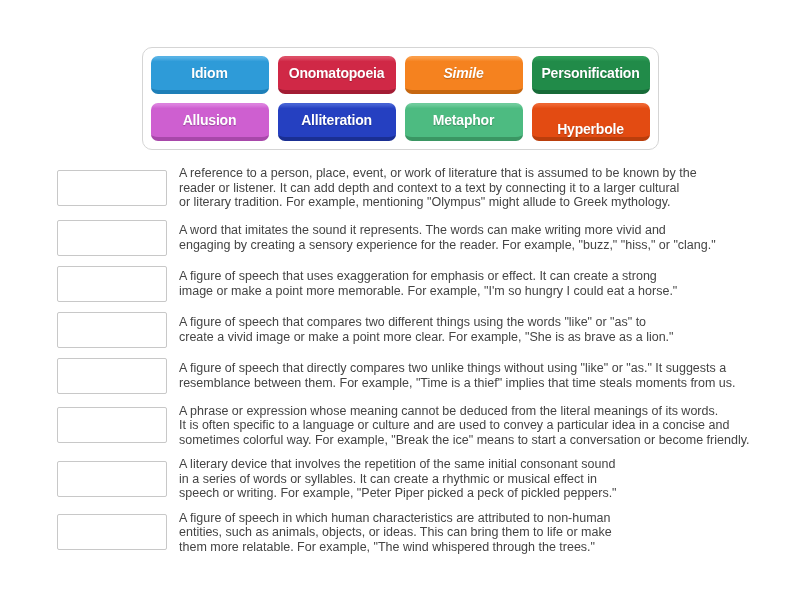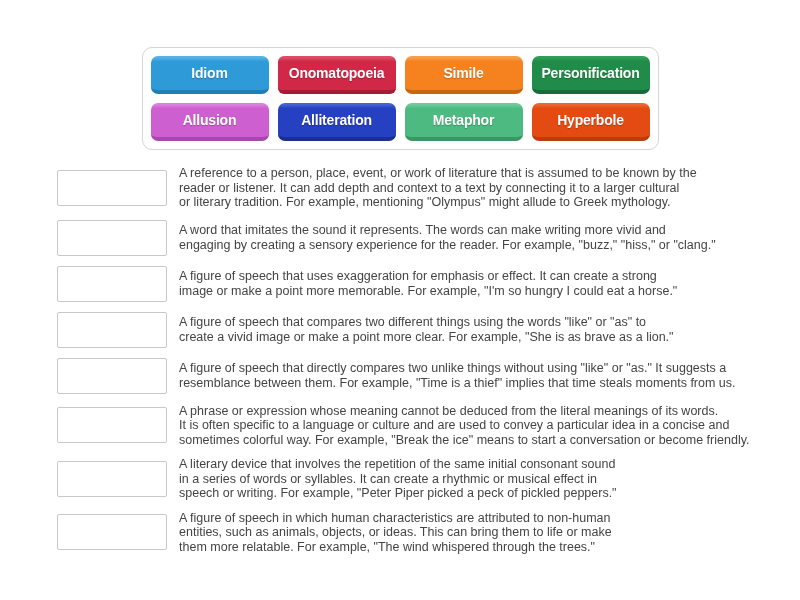--- a/index.html
+++ b/index.html
@@ -79,39 +79,39 @@
 </head>
 <body>
 
 <div class="page">
 
   <div class="word-bank-panel">
     <div class="word-bank-tiles" id="tiles">
         <div class="tile" style="background: linear-gradient(rgb(86, 178, 229) 0%, rgb(86, 178, 229) 5%, rgb(46, 155, 216) 16%); border-bottom-color: rgb(30, 127, 184);">
     <span class="tile-label">Idiom</span>
   </div>
-        <div class="tile" style="background: linear-gradient(rgb(221, 78, 102) 0%, rgb(221, 78, 102) 5%, rgb(208, 40, 70) 16%); border-bottom-color: rgb(163, 28, 52); border-radius: 6px;">
+        <div class="tile" style="background: linear-gradient(rgb(221, 78, 102) 0%, rgb(221, 78, 102) 5%, rgb(208, 40, 70) 16%); border-bottom-color: rgb(163, 28, 52);">
     <span class="tile-label">Onomatopoeia</span>
   </div>
-        <div class="tile" style="background: linear-gradient(rgb(251, 157, 72) 0%, rgb(251, 157, 72) 5%, rgb(245, 130, 31) 16%); border-bottom-color: rgb(198, 103, 16);">
+        <div class="tile" style="background: linear-gradient(rgb(251, 157, 72) 0%, rgb(251, 157, 72) 5%, rgb(245, 130, 31) 16%); border-bottom-color: rgb(198, 103, 16); font-style: italic;">
     <span class="tile-label">Simile</span>
   </div>
         <div class="tile" style="background: linear-gradient(rgb(47, 158, 88) 0%, rgb(47, 158, 88) 5%, rgb(33, 139, 73) 16%); border-bottom-color: rgb(23, 107, 56);">
     <span class="tile-label">Personification</span>
   </div>
         <div class="tile" style="background: linear-gradient(rgb(220, 128, 222) 0%, rgb(220, 128, 222) 5%, rgb(206, 95, 208) 16%); border-bottom-color: rgb(168, 72, 170);">
     <span class="tile-label">Allusion</span>
   </div>
         <div class="tile" style="background: linear-gradient(rgb(69, 97, 212) 0%, rgb(69, 97, 212) 5%, rgb(37, 64, 193) 16%); border-bottom-color: rgb(26, 47, 147); border-radius: 7px;">
     <span class="tile-label">Alliteration</span>
   </div>
         <div class="tile" style="background: linear-gradient(rgb(110, 203, 155) 0%, rgb(110, 203, 155) 5%, rgb(77, 187, 129) 16%); border-bottom-color: rgb(58, 150, 99); text-align: center;">
     <span class="tile-label">Metaphor</span>
   </div>
-        <div class="tile" style="background: linear-gradient(rgb(239, 101, 48) 0%, rgb(239, 101, 48) 5%, rgb(227, 75, 18) 16%); border-bottom-color: rgb(186, 62, 12);">
+        <div class="tile" style="background: linear-gradient(rgb(239, 101, 48) 0%, rgb(239, 101, 48) 5%, rgb(227, 75, 18) 16%); border-bottom-color: rgb(186, 62, 12); align-items: flex-end;">
     <span class="tile-label">Hyperbole</span>
   </div>
       </div>
   </div>
 
   <div class="definition-list" id="rows">
       <div class="match-row">
     <div class="answer-slot"></div>
     <div class="definition">A reference to a person, place, event, or work of literature that is assumed to be known by the
 reader or listener. It can add depth and context to a text by connecting it to a larger cultural

